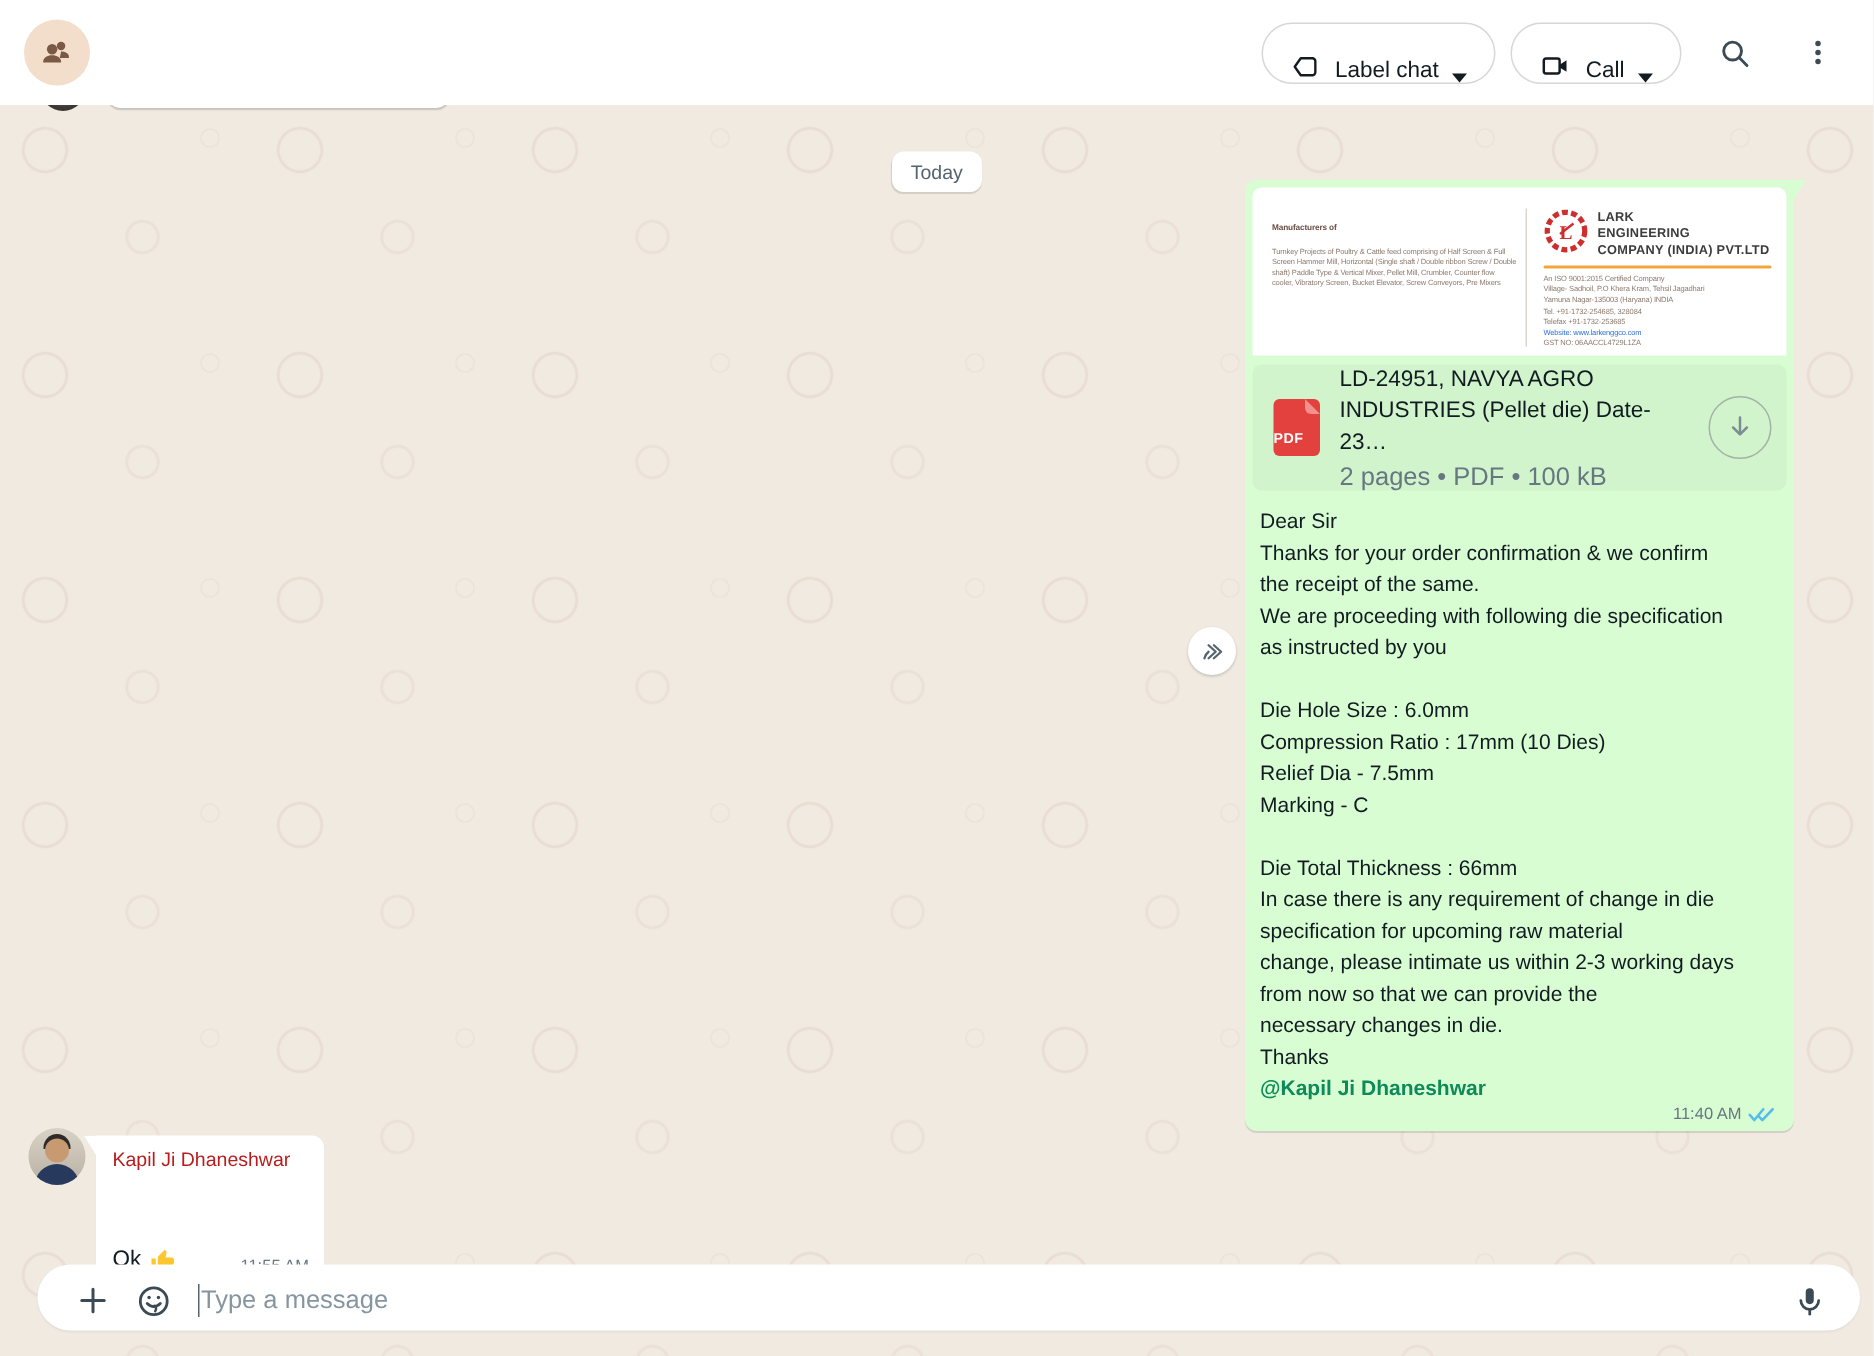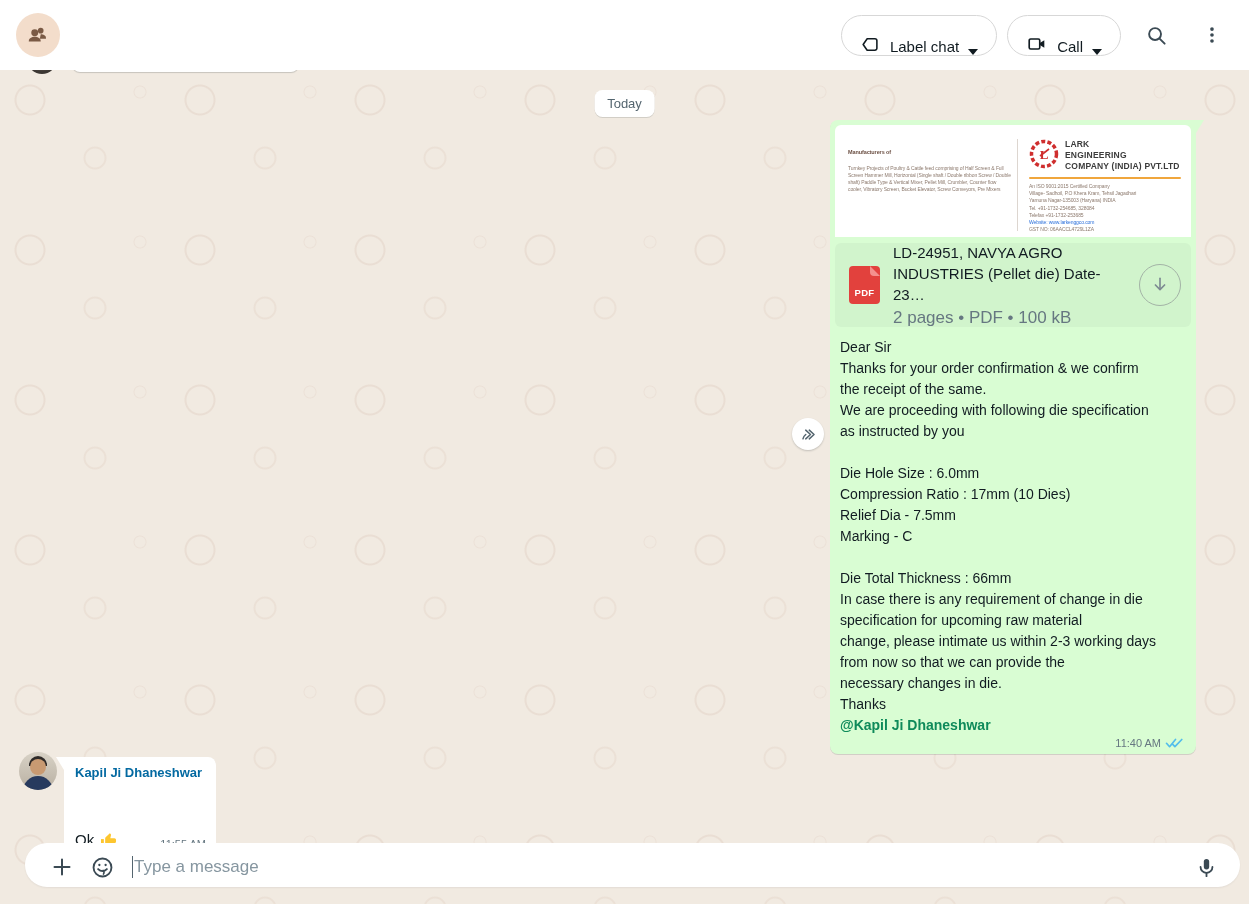--- a/index.html
+++ b/index.html
@@ -23,39 +23,39 @@
     background-color:#f1eae1;
     background-image:
       radial-gradient(circle at 30px 30px, rgba(197,160,140,0) 13px, rgba(197,160,140,.16) 14px, rgba(197,160,140,.16) 15px, rgba(197,160,140,0) 16px),
       radial-gradient(circle at 95px 88px, rgba(197,160,140,0) 9px, rgba(197,160,140,.13) 10px, rgba(197,160,140,.13) 11px, rgba(197,160,140,0) 12px),
       radial-gradient(circle at 140px 22px, rgba(197,160,140,0) 5px, rgba(197,160,140,.12) 6px, rgba(197,160,140,0) 7px);
     background-size:170px 150px; }
 
   .stale-bubble { position:absolute; left:72px; top:-28px; width:227px; height:30px; background:#fff; border-radius:8px; box-shadow:0 1px 1px rgba(11,20,26,.18); }
   .stale-avatar { position:absolute; left:27px; top:-26px; width:30px; height:30px; border-radius:50%; background:radial-gradient(circle at 50% 35%, #6e6258 0 45%, #3c3733 70%); }
 
-  .date-pill { position:absolute; top:20px; left:50%; transform:translateX(-50%); background:#fff; color:#54656f; font-size:13px; padding:6px 13px; border-radius:8px; box-shadow:0 1px .5px rgba(11,20,26,.13); }
+  .date-pill { position:absolute; top:31px; left:50%; transform:translateX(-50%); background:#fff; color:#54656f; font-size:13px; padding:6px 13px; border-radius:8px; box-shadow:0 1px .5px rgba(11,20,26,.13); }
 
   
   .out-msg { position:absolute; left:830px; top:50px; width:366px; background:#d9fdd3; border-radius:8px; border-top-right-radius:0; box-shadow:0 1px .5px rgba(11,20,26,.13); padding:5px 5px 18px 5px; }
   .out-tail { position:absolute; right:-8px; top:0; width:8px; height:13px; background:#d9fdd3; clip-path:polygon(0 0,100% 0,0 100%); }
 
   .doc-preview { position:relative; width:356px; height:112px; background:#fff; border-radius:6px 6px 0 0; overflow:hidden; cursor:pointer; }
   .lh-left { position:absolute; left:13px; top:17px; width:166px; color:#8d7a6e; font-size:5px; line-height:7px; white-space:pre-line; letter-spacing:-.1px; }
   .lh-left-head { font-size:5.5px; font-weight:700; color:#6b4f43; margin-bottom:2px; }
   .lh-divider { position:absolute; left:182px; top:14px; bottom:6px; width:1px; background:#ddd6d0; }
   .lh-right { position:absolute; left:194px; top:14px; width:158px; }
   .lh-logo-row { display:flex; align-items:flex-start; gap:6px; }
   .lh-name { font-size:8.5px; font-weight:700; color:#3c3c3c; line-height:11px; white-space:pre-line; letter-spacing:.2px; }
   .lh-rule { height:2px; background:#f0a63c; width:152px; margin:5px 0 4px 0; border-radius:1px; }
   .lh-details { font-size:5px; line-height:7.2px; color:#8d7a6e; white-space:pre-line; letter-spacing:-.1px; }
   .lh-web { font-size:5px; line-height:7.2px; color:#2a6fdb; letter-spacing:-.1px; }
 
   .doc-row { margin-top:6px; background:#d1f4cc; border-radius:6px; height:84px; display:flex; align-items:center; padding:0 10px 0 14px; cursor:pointer; }
-  .pdf-badge { position:relative; width:31px; height:38px; background:#e2413d; border-radius:4px; flex:0 0 auto; display:flex; align-items:flex-end; justify-content:center; padding-bottom:6px; }
+  .pdf-badge { position:relative; width:31px; height:38px; background:#e2413d; border-radius:4px; flex:0 0 auto; display:flex; align-items:flex-end; justify-content:flex-start; padding-bottom:6px; }
   .pdf-fold { position:absolute; top:0; right:0; width:10px; height:10px; background:#f4908d; border-bottom-left-radius:4px; clip-path:polygon(0 0,100% 100%,0 100%); }
   .pdf-label { color:#fff; font-size:9.5px; font-weight:800; letter-spacing:.3px; }
   .doc-texts { margin-left:13px; flex:1 1 auto; min-width:0; }
   .doc-name { font-size:15px; color:#111b21; line-height:21px; white-space:pre-line; }
   .doc-meta { font-size:17px; color:#667781; margin-top:3px; }
   .dl-btn { width:42px; height:42px; border-radius:50%; border:1px solid #a3b3a6; display:flex; align-items:center; justify-content:center; flex:0 0 auto; margin-left:8px; cursor:pointer; }
 
   .msg-text { padding:10px 5px 0 5px; font-size:14px; line-height:21px; color:#111b21; white-space:pre-line; }
   .mention { padding:0 5px; font-size:14px; line-height:21px; font-weight:700; color:#0e8a5a; cursor:pointer; }
   .out-meta { position:absolute; right:12px; bottom:5px; display:flex; align-items:center; gap:4px; }
@@ -63,21 +63,21 @@
 
   .fwd-btn { position:absolute; left:792px; top:348px; width:32px; height:32px; background:#fff; border-radius:50%; box-shadow:0 1px 2px rgba(11,20,26,.2); display:flex; align-items:center; justify-content:center; cursor:pointer; }
 
   
   .in-avatar { position:absolute; left:19px; top:682px; width:38px; height:38px; border-radius:50%; overflow:hidden; background:linear-gradient(#d8d2c6,#b9b0a2); cursor:pointer; }
   .in-avatar .head { position:absolute; left:11px; top:7px; width:16px; height:16px; border-radius:50%; background:#c89a72; }
   .in-avatar .hair { position:absolute; left:10px; top:4px; width:18px; height:10px; border-radius:9px 9px 0 0; background:#2e2a28; }
   .in-avatar .body { position:absolute; left:4px; top:24px; width:30px; height:20px; border-radius:15px 15px 0 0; background:#273a5e; }
   .in-msg { position:absolute; left:64px; top:687px; width:152px; background:#fff; border-radius:8px; border-top-left-radius:0; box-shadow:0 1px .5px rgba(11,20,26,.13); padding:7px 10px 8px 11px; }
   .in-tail { position:absolute; left:-8px; top:0; width:8px; height:13px; background:#fff; clip-path:polygon(100% 0,100% 100%,0 0); }
-  .in-sender { font-size:13px; font-weight:700; color:#0369a1; line-height:18px; cursor:pointer; }
+  .in-sender { font-size:13px; font-weight:400; color:#b91c1c; line-height:18px; cursor:pointer; }
   .in-line { display:flex; align-items:flex-end; margin-top:3px; }
   .in-text { font-size:15px; color:#111b21; line-height:21px;margin-top:44px; }
   .in-emoji { margin-left:5px; display:flex; }
   .in-time { margin-left:auto; font-size:11px; color:#667781; padding-left:12px; }
 
   
   .composer { position:absolute; left:25px; top:843px; width:1215px; height:44px; background:#fff; border-radius:23px; display:flex; align-items:center; padding:4px 14px 0 17px; z-index:30; box-shadow:0 1px 2px rgba(11,20,26,.06); }
   .comp-icon { width:40px; height:40px; display:flex; align-items:center; justify-content:center; border-radius:50%; cursor:pointer; flex:0 0 auto; }
   .text-caret { width:1px; height:22px; background:#54656f; margin:0 1px 0 10px; flex:0 0 auto; }
   .comp-input { flex:1 1 auto; border:none; outline:none; font-family:"Liberation Sans",sans-serif; font-size:17px; color:#3b4a54; background:transparent; }

